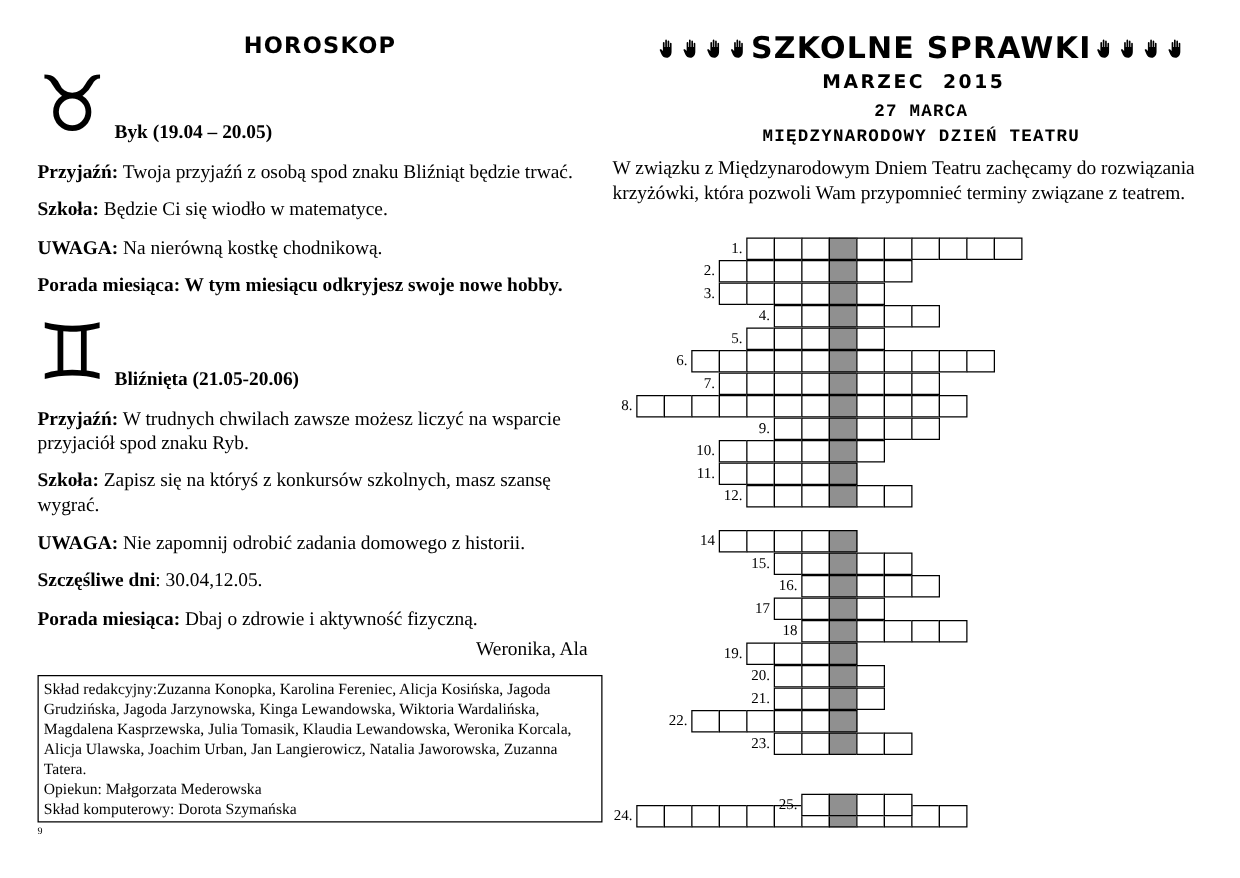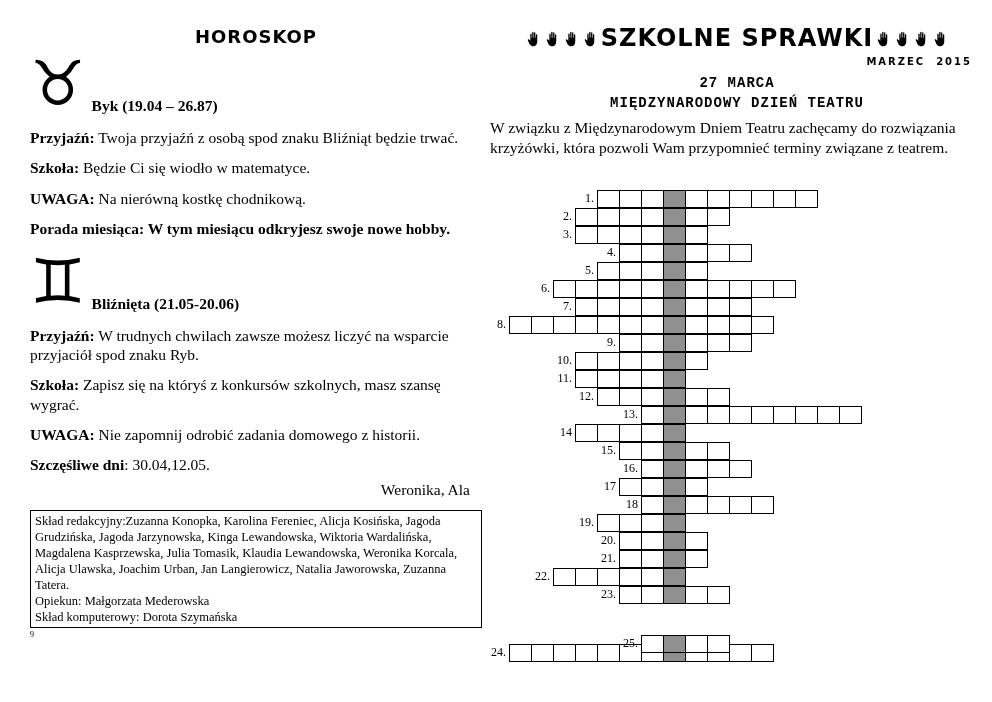--- a/index.html
+++ b/index.html
@@ -33,22 +33,22 @@
   
   .right-col{position:absolute;left:490px;top:24px;width:494px;}
   .masthead{
     display:flex;justify-content:center;align-items:center;gap:1px;
     font-family:"DejaVu Sans",sans-serif;font-weight:bold;font-size:24px;
     letter-spacing:1px;white-space:pre;
   }
   .hand-group{display:flex;align-items:center;}
   .hand-icon{width:17px;height:17px;margin:0 1px;}
   .date-line{
-    text-align:right;padding-right:12px;margin-top:4px;white-space:pre;
-    font-family:"DejaVu Sans",sans-serif;font-weight:bold;font-size:10px;letter-spacing:2px;
+    text-align:center;padding-right:12px;margin-top:4px;white-space:pre;
+    font-family:"DejaVu Sans",sans-serif;font-weight:bold;font-size:15px;letter-spacing:2px;
   }
   .subtitle{
     text-align:center;margin-top:6px;line-height:1.45;
     font-family:Liberation Mono, monospace;font-weight:bold;font-size:14px;letter-spacing:1px;
   }
   .intro{margin-top:4px;font-size:15.5px;line-height:1.3;}
 
   
   .crossword{position:absolute;left:510px;top:190px;width:470px;height:455px;}
   .cw-row{position:absolute;display:flex;}
@@ -73,37 +73,38 @@
   </defs>
 </svg>
 
 <div class="page">
 
   <div class="left-col">
     <div class="horoskop-title">HOROSKOP</div>
 
     <div class="sign-head">
       <span class="zodiac-glyph">♉</span>
-      <span class="sign-name">Byk (19.04 – 26.87)</span>
+      <span class="sign-name">Byk (19.04 – 20.05)</span>
     </div>
 
     <p class="entry"><b>Przyjaźń:</b><span> Twoja przyjaźń z osobą spod znaku Bliźniąt będzie trwać.</span></p>
     <p class="entry"><b>Szkoła:</b><span> Będzie Ci się wiodło w matematyce.</span></p>
     <p class="entry"><b>UWAGA:</b><span> Na nierówną kostkę chodnikową.</span></p>
     <p class="entry bold-all"><b>Porada miesiąca:</b><span> W tym miesiącu odkryjesz swoje nowe hobby.</span></p>
 
     <div class="sign-head" style="margin-top:10px;">
       <span class="zodiac-glyph">♊</span>
       <span class="sign-name">Bliźnięta (21.05-20.06)</span>
     </div>
 
     <p class="entry"><b>Przyjaźń:</b><span> W trudnych chwilach zawsze możesz liczyć na wsparcie przyjaciół spod znaku Ryb.</span></p>
     <p class="entry"><b>Szkoła:</b><span> Zapisz się na któryś z konkursów szkolnych, masz szansę wygrać.</span></p>
     <p class="entry"><b>UWAGA:</b><span> Nie zapomnij odrobić zadania domowego z historii.</span></p>
     <p class="entry"><b>Szczęśliwe dni</b><span>: 30.04,12.05.</span></p>
+    <p class="entry"><b>Porada miesiąca:</b><span> Dbaj o zdrowie i aktywność fizyczną.</span></p>
 
     <div class="signature">Weronika, Ala</div>
 
     <div class="credits-box">
       <div>Skład redakcyjny:Zuzanna Konopka, Karolina Fereniec, Alicja Kosińska, Jagoda Grudzińska, Jagoda Jarzynowska, Kinga Lewandowska, Wiktoria Wardalińska, Magdalena Kasprzewska, Julia Tomasik, Klaudia Lewandowska, Weronika Korcala, Alicja Ulawska, Joachim Urban, Jan Langierowicz, Natalia Jaworowska, Zuzanna Tatera.</div>
       <div>Opiekun: Małgorzata Mederowska</div>
       <div>Skład komputerowy: Dorota Szymańska</div>
     </div>
 
     <div class="page-num">9</div>
@@ -270,33 +271,20 @@
       </div>
       <div class="cw-row" style="top: 198px; left: 88px;">
         <span class="cw-num">12.</span>
         <div class="cw-cell"></div>
         <div class="cw-cell"></div>
         <div class="cw-cell"></div>
         <div class="cw-cell shaded" style="background: rgb(144, 144, 144);"></div>
         <div class="cw-cell"></div>
         <div class="cw-cell"></div>
       </div>
-      <div class="cw-row" style="top: 216px; left: 132px;">
-        <span class="cw-num">13.</span>
-        <div class="cw-cell"></div>
-        <div class="cw-cell shaded" style="background: rgb(144, 144, 144);"></div>
-        <div class="cw-cell"></div>
-        <div class="cw-cell"></div>
-        <div class="cw-cell"></div>
-        <div class="cw-cell"></div>
-        <div class="cw-cell"></div>
-        <div class="cw-cell"></div>
-        <div class="cw-cell"></div>
-        <div class="cw-cell"></div>
-      </div>
       <div class="cw-row" style="top: 234px; left: 66px;">
         <span class="cw-num">14</span>
         <div class="cw-cell"></div>
         <div class="cw-cell"></div>
         <div class="cw-cell"></div>
         <div class="cw-cell"></div>
         <div class="cw-cell shaded" style="background: rgb(144, 144, 144);"></div>
       </div>
       <div class="cw-row" style="top: 252px; left: 110px;">
         <span class="cw-num">15.</span>

